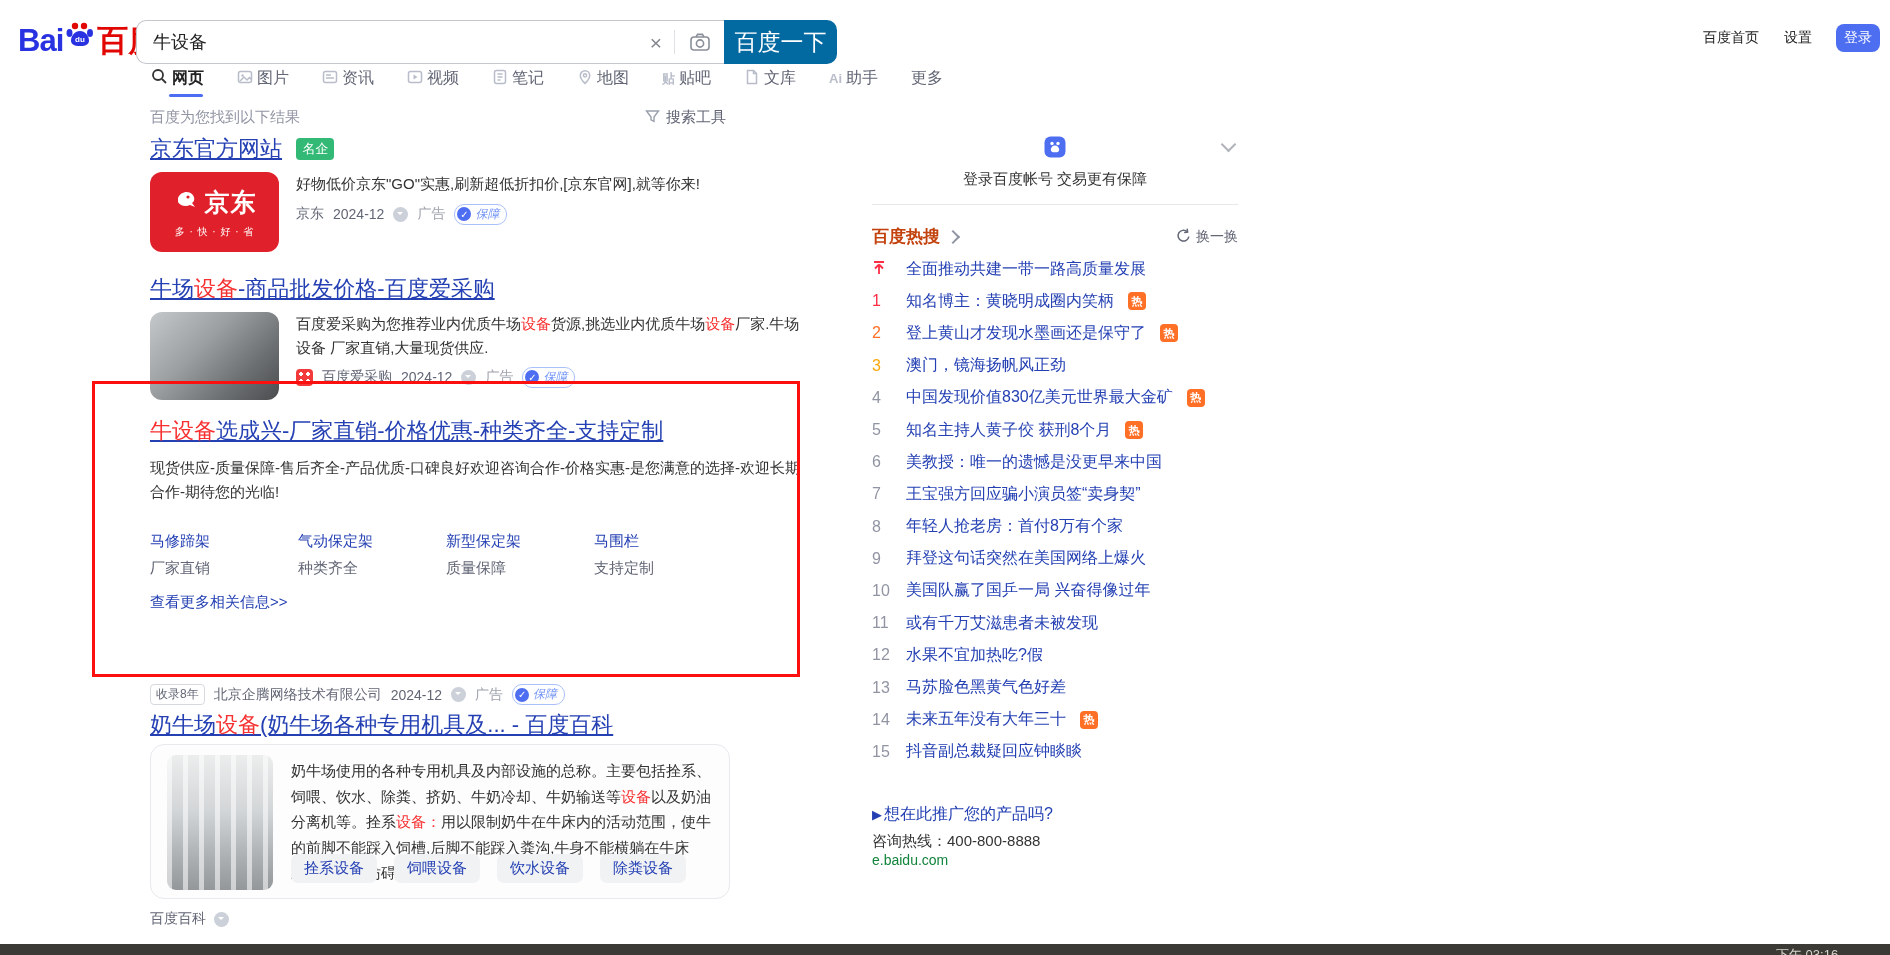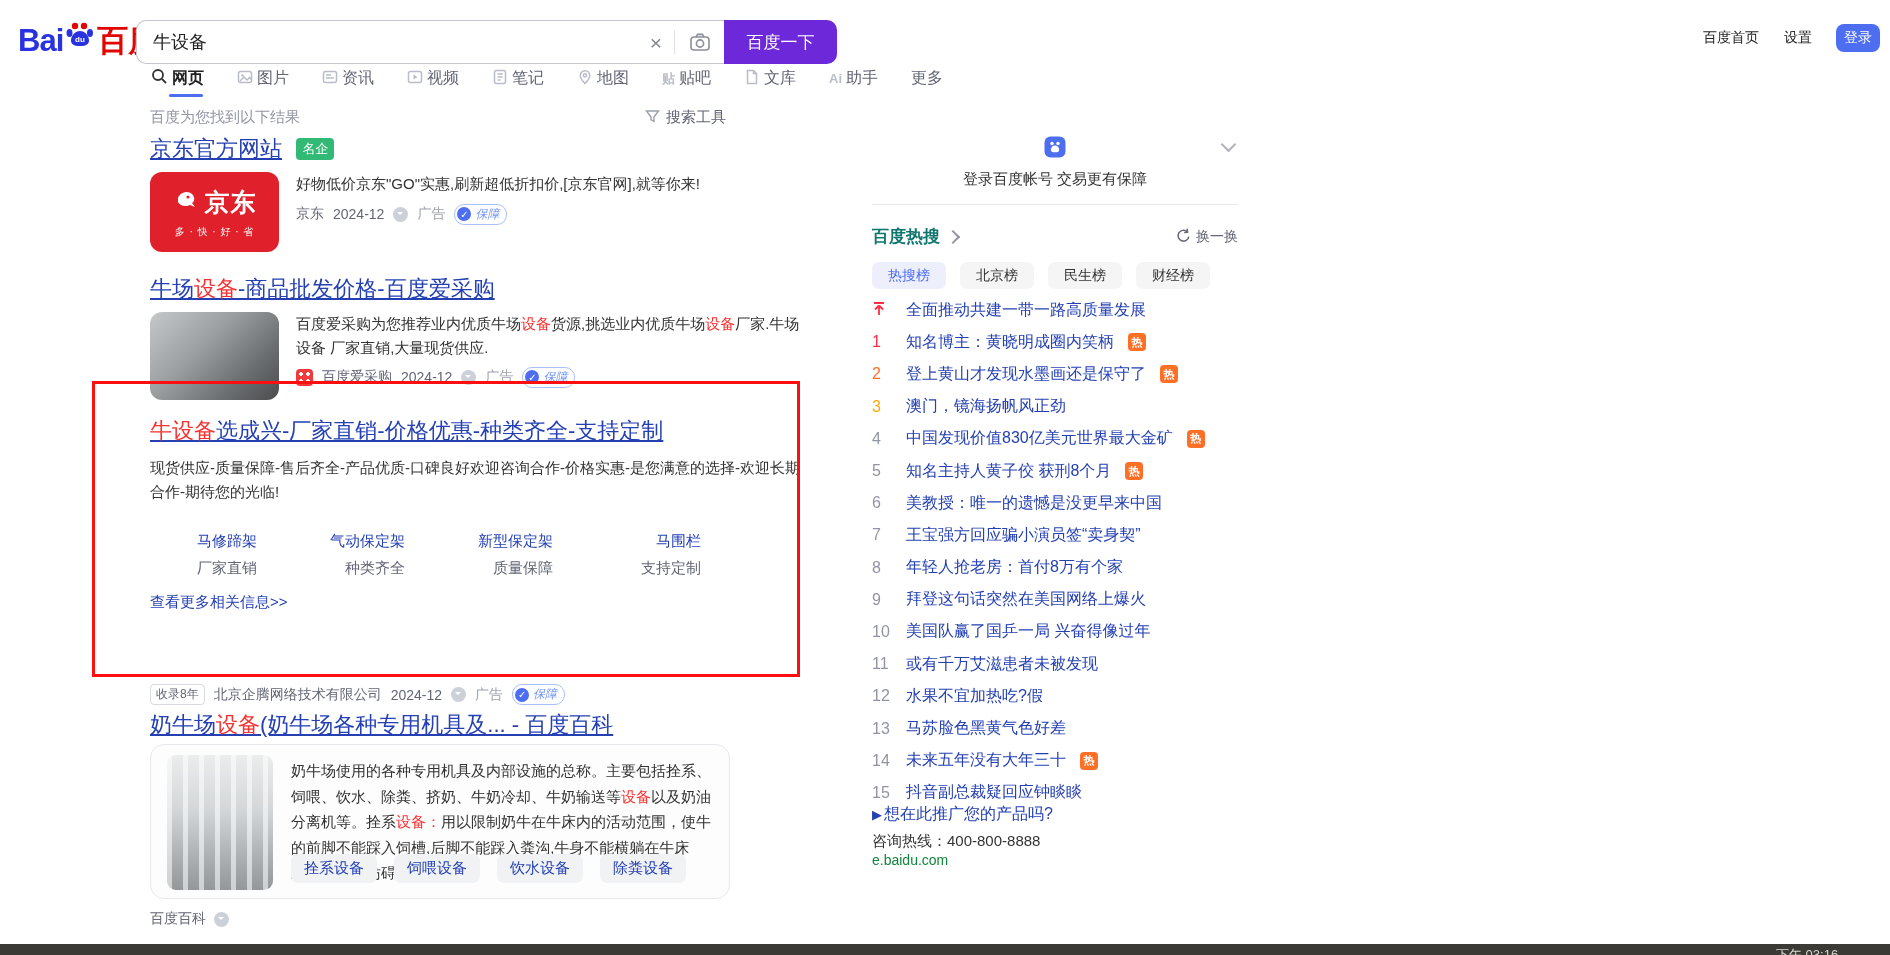--- a/index.html
+++ b/index.html
@@ -11,21 +11,21 @@
   
   .logo{left:18px;top:20px;display:flex;align-items:center;font-weight:bold;font-size:31px;}
   .logo .bai{color:#2932e1;letter-spacing:-1px;}
   .logo .paw{margin:0 2px;position:relative;top:-2px;}
   .logo .cn{color:#e10602;}
   .searchbox{left:136px;top:20px;width:589px;height:44px;border:1px solid #c4c7ce;border-radius:10px 0 0 10px;border-right:none;box-sizing:border-box;display:flex;align-items:center;background:#fff;}
   .searchbox input{border:none;outline:none;flex:1;font-size:18px;padding:0 0 0 16px;color:#222;font-family:inherit;background:transparent;}
   .sb-clear{font-size:21px;color:#82868f;padding:0 12px;line-height:1;}
   .sb-div{width:1px;height:24px;background:#e0e1e5;}
   .sb-cam{padding:0 14px;display:flex;align-items:center;}
-  .search-btn{left:724px;top:20px;width:113px;height:44px;background:#6d28d9;color:#fff;font-size:17px;border:none;border-radius:0 10px 10px 0;cursor:pointer;font-family:inherit;}
+  .search-btn{left:724px;top:20px;width:113px;height:44px;background:#0369a1;color:#fff;font-size:23px;border:none;border-radius:0 10px 10px 0;cursor:pointer;font-family:inherit;}
   .toplink{top:29px;font-size:14px;color:#222;}
   .login-btn{left:1836px;top:24px;width:44px;height:28px;background:#4e6ef2;color:#fff;font-size:14px;border:none;border-radius:8px;cursor:pointer;font-family:inherit;}
   .tabs{left:151px;top:68px;display:flex;gap:33px;align-items:center;font-size:16px;color:#626675;}
   .tab{display:flex;align-items:center;gap:4px;position:relative;padding-bottom:8px;}
   .tab.active{color:#222;font-weight:bold;}
   .tab.active::after{content:"";position:absolute;left:18px;bottom:0;width:34px;height:3px;border-radius:2px;background:#4e6ef2;}
   .tab .glyph{font-size:13px;color:#b8bdc9;font-weight:bold;}
   .meta-bar{left:150px;top:108px;font-size:15px;color:#9195a3;}
   .tools{left:645px;top:108px;font-size:15px;color:#626675;display:flex;gap:6px;align-items:center;}
 
@@ -51,21 +51,21 @@
 
   
   .jd{width:129px;height:80px;background:#e0202a;display:flex;flex-direction:column;align-items:center;justify-content:center;color:#fff;}
   .jd-row{display:flex;align-items:center;gap:6px;}
   .jd-name{font-size:25px;font-weight:bold;letter-spacing:1px;}
   .jd-slogan{font-size:10px;margin-top:6px;letter-spacing:1px;}
 
   .thumb-metal{width:129px;height:88px;background:linear-gradient(135deg,#c6c9cc,#9b9ea1 40%,#6d7073 72%,#4a4c4e);}
 
   
-  .thumbs{display:flex;gap:41px;margin-top:12px;text-align:right;}
+  .thumbs{display:flex;gap:41px;margin-top:12px;}
   .thumb-col{width:107px;}
   .thumb-img{width:107px;height:72px;border-radius:9px;}
   .ti-1{background:linear-gradient(180deg,#dddfe2,#c3c7cb 52%,#3c3f42 72%,#303336);}
   .ti-2{background:linear-gradient(130deg,#cfd3d6 0%,#b4b8bb 38%,#e8762a 52%,#c95f1d 66%,#8a8d90 100%);}
   .ti-3{background:linear-gradient(160deg,#93ab9d 0%,#236049 35%,#1a6c4c 60%,#11402e 100%);}
   .ti-4{background:repeating-linear-gradient(0deg,rgba(255,255,255,0) 0 9px,rgba(255,255,255,.85) 9px 12px),linear-gradient(180deg,#79925c 0%,#97a877 22%,#5e3d26 45%,#7d5130 72%,#cfc8ba 100%);}
   .thumb-title{font-size:15px;color:#2440b3;margin-top:17px;}
   .thumb-sub{font-size:15px;color:#626675;margin-top:8px;}
   .more-link{display:inline-block;font-size:15px;color:#2440b3;margin-top:15px;}
 
@@ -81,21 +81,21 @@
 
   
   .anno{left:92px;top:381px;width:702px;height:290px;border:3px solid #fb0f0f;pointer-events:none;z-index:50;}
 
   
   .side{left:872px;top:136px;width:366px;}
   .login-bar{display:flex;align-items:center;gap:9px;font-size:15px;color:#333;position:relative;flex-direction:column;}
   .chev-down{width:9px;height:9px;border-right:2px solid #b0b3bb;border-bottom:2px solid #b0b3bb;transform:rotate(45deg);position:absolute;right:4px;top:3px;}
   .side-div{height:1px;background:#e8e8ea;margin-top:15px;}
   .hot-head{display:flex;align-items:center;margin-top:20px;position:relative;}
-  .hot-title{font-size:17px;font-weight:bold;color:#0f766e;}
+  .hot-title{font-size:17px;font-weight:bold;color:#c2410c;}
   .chev-right{width:8px;height:8px;border-right:2px solid #9195a3;border-top:2px solid #9195a3;transform:rotate(45deg);margin-left:8px;}
   .refresh{position:absolute;right:0;display:flex;align-items:center;gap:5px;font-size:14px;color:#626675;}
   .hot-tabs{display:flex;gap:14px;margin-top:14px;}
   .hot-tab{width:74px;height:27px;border-radius:7px;background:#f5f5f6;color:#333;font-size:14px;display:flex;align-items:center;justify-content:center;}
   .hot-tab.active{background:#edeffd;color:#4e6ef2;}
   .hot-list{margin-top:5px;}
   .hot-row{height:32.2px;display:flex;align-items:center;gap:14px;}
   .rank{width:20px;font-size:16px;text-align:left;flex:none;}
   .c1{color:#fe2d46;}.c2{color:#ff6f26;}.c3{color:#faa90e;}.cg{color:#9195a3;}
   .hot-text{font-size:16px;color:#2440b3;white-space:nowrap;}
@@ -377,26 +377,20 @@
         <span>
           <svg width="15" height="15" viewBox="0 0 15 15" fill="none" stroke="#626675" stroke-width="1.5">
               <path d="M12.8 8.6A5.4 5.4 0 1 1 11 3.6"></path>
               <path d="M11.2 1.2l.4 2.8-2.8.4" stroke-linecap="round"></path>
             </svg>
         </span>
         <span>换一换</span>
       </a>
     </div>
 
-    <div class="hot-tabs">
-      <a class="hot-tab active">热搜榜</a>
-      <a class="hot-tab">北京榜</a>
-      <a class="hot-tab">民生榜</a>
-      <a class="hot-tab">财经榜</a>
-    </div>
 
     <div class="hot-list">
       <div class="hot-row">
         <span class="rank">
           <svg width="14" height="15" viewBox="0 0 14 15" fill="none" stroke="#fe2d46" stroke-width="1.8">
               <path d="M2 2h10M7 4.5V14M7 4.5l-4 4M7 4.5l4 4"></path>
             </svg>
         </span>
         <a class="hot-text">全面推动共建一带一路高质量发展</a>
 

